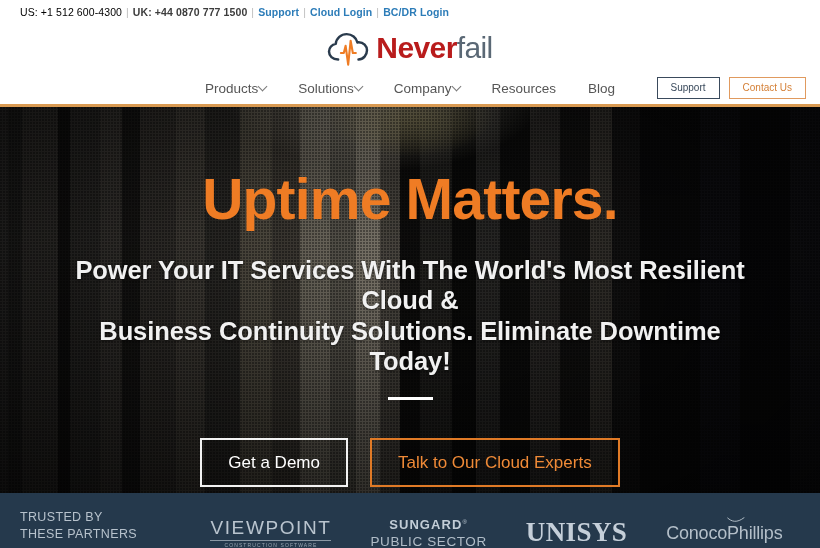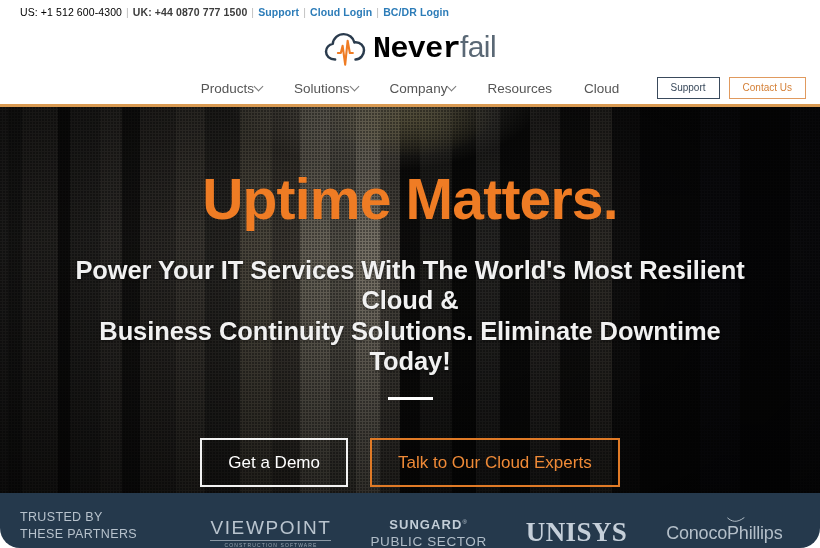--- a/index.html
+++ b/index.html
@@ -11,21 +11,20 @@
     overflow: hidden;
     background: #ffffff;
     font-family: "Liberation Sans", sans-serif;
   }
 
   .page {
     position: relative;
     width: 820px;
     height: 548px;
     overflow: hidden;
-    border-radius: 20px;
   }
 
   
   .topbar {
     height: 24px;
     display: flex;
     align-items: center;
     padding-left: 20px;
     background: #ffffff;
     font-size: 10.5px;
@@ -62,21 +61,21 @@
     gap: 7px;
     cursor: pointer;
   }
   .logo-mark { width: 42px; height: 36px; display: block; }
   .logo-type {
     font-size: 30px;
     line-height: 1;
     letter-spacing: -0.6px;
     white-space: nowrap;
   }
-  .logo-type .t-never { color: #000000; font-weight: 700; font-family: Liberation Mono, monospace; }
+  .logo-type .t-never { color: #b91c1c; font-weight: 700; }
   .logo-type .t-fail  { color: #5a6875; font-weight: 400; }
 
   
   .navbar {
     position: relative;
     height: 35px;
     background: #ffffff;
     display: flex;
     align-items: center;
     justify-content: center;
@@ -337,21 +336,21 @@
         <i class="chev"></i>
       </div>
       <div class="nav-item">
         <span>Company</span>
         <i class="chev"></i>
       </div>
       <div class="nav-item">
         <span>Resources</span>
       </div>
       <div class="nav-item">
-        <span>Cloud</span>
+        <span>Blog</span>
       </div>
     </div>
     <div class="nav-right">
       <button class="nav-btn dark">Support</button>
       <button class="nav-btn orange">Contact Us</button>
     </div>
   </div>
 
   <div class="hero">
     <div class="hero-bg"></div>

